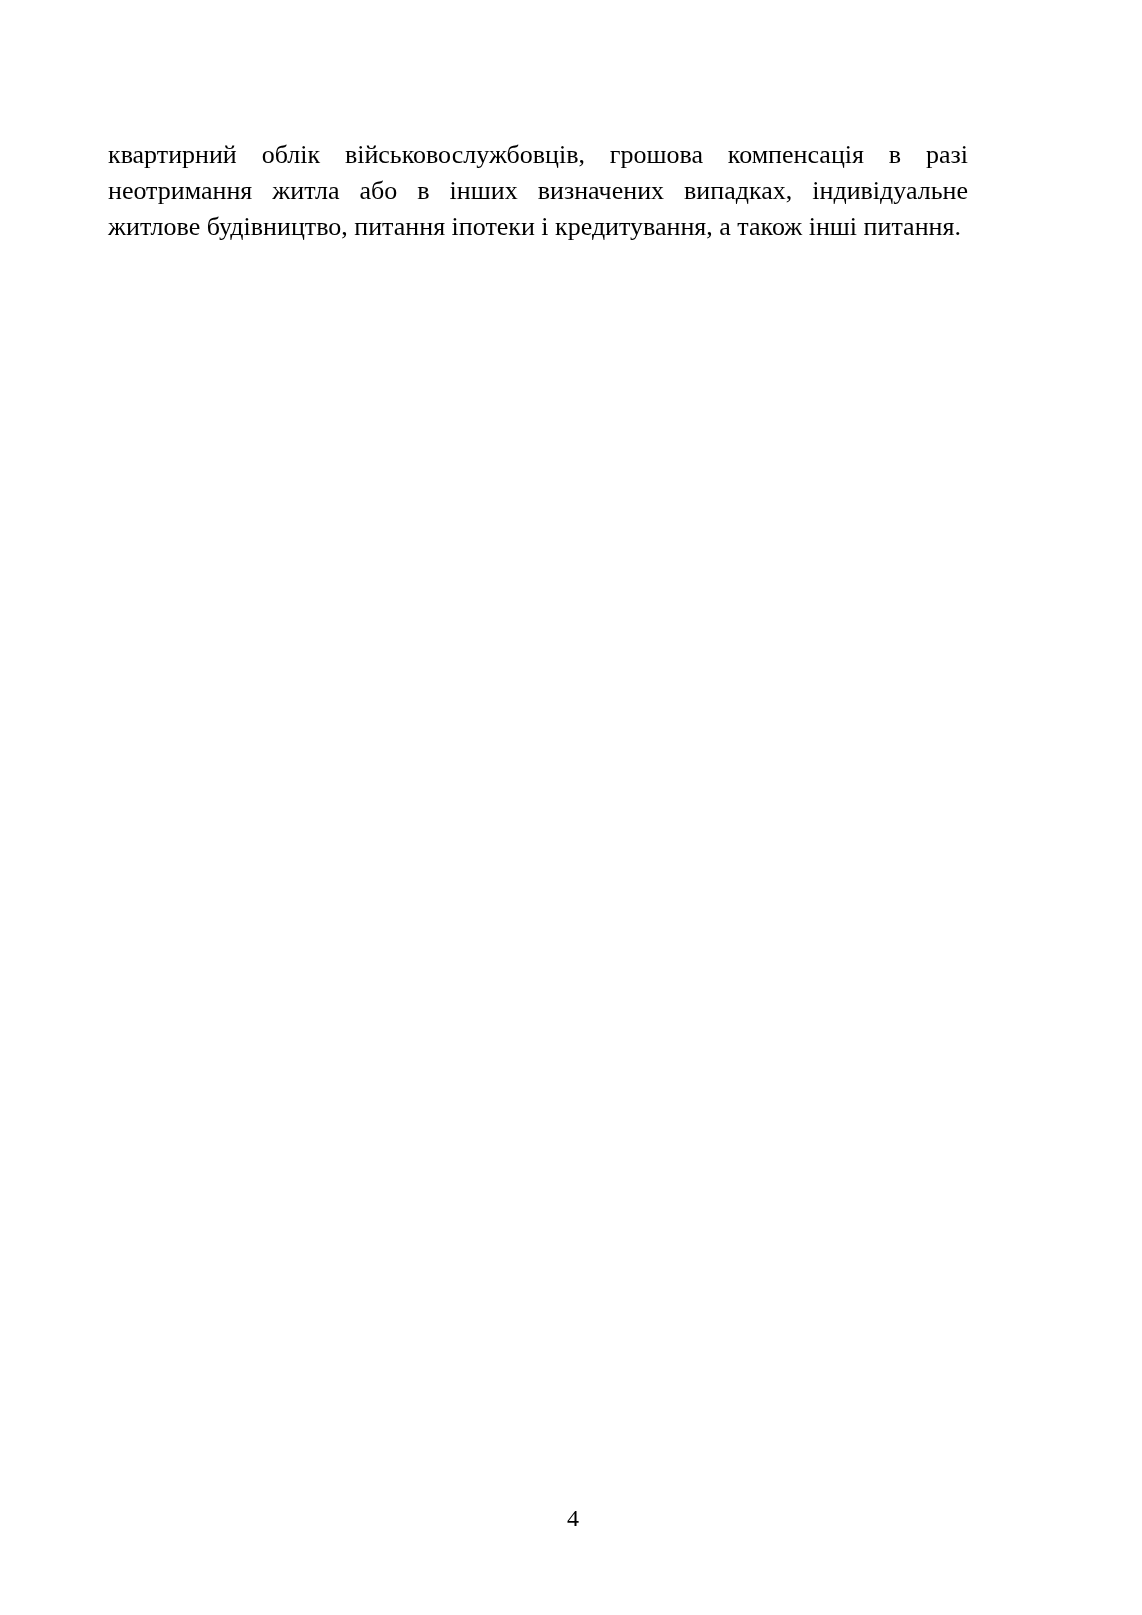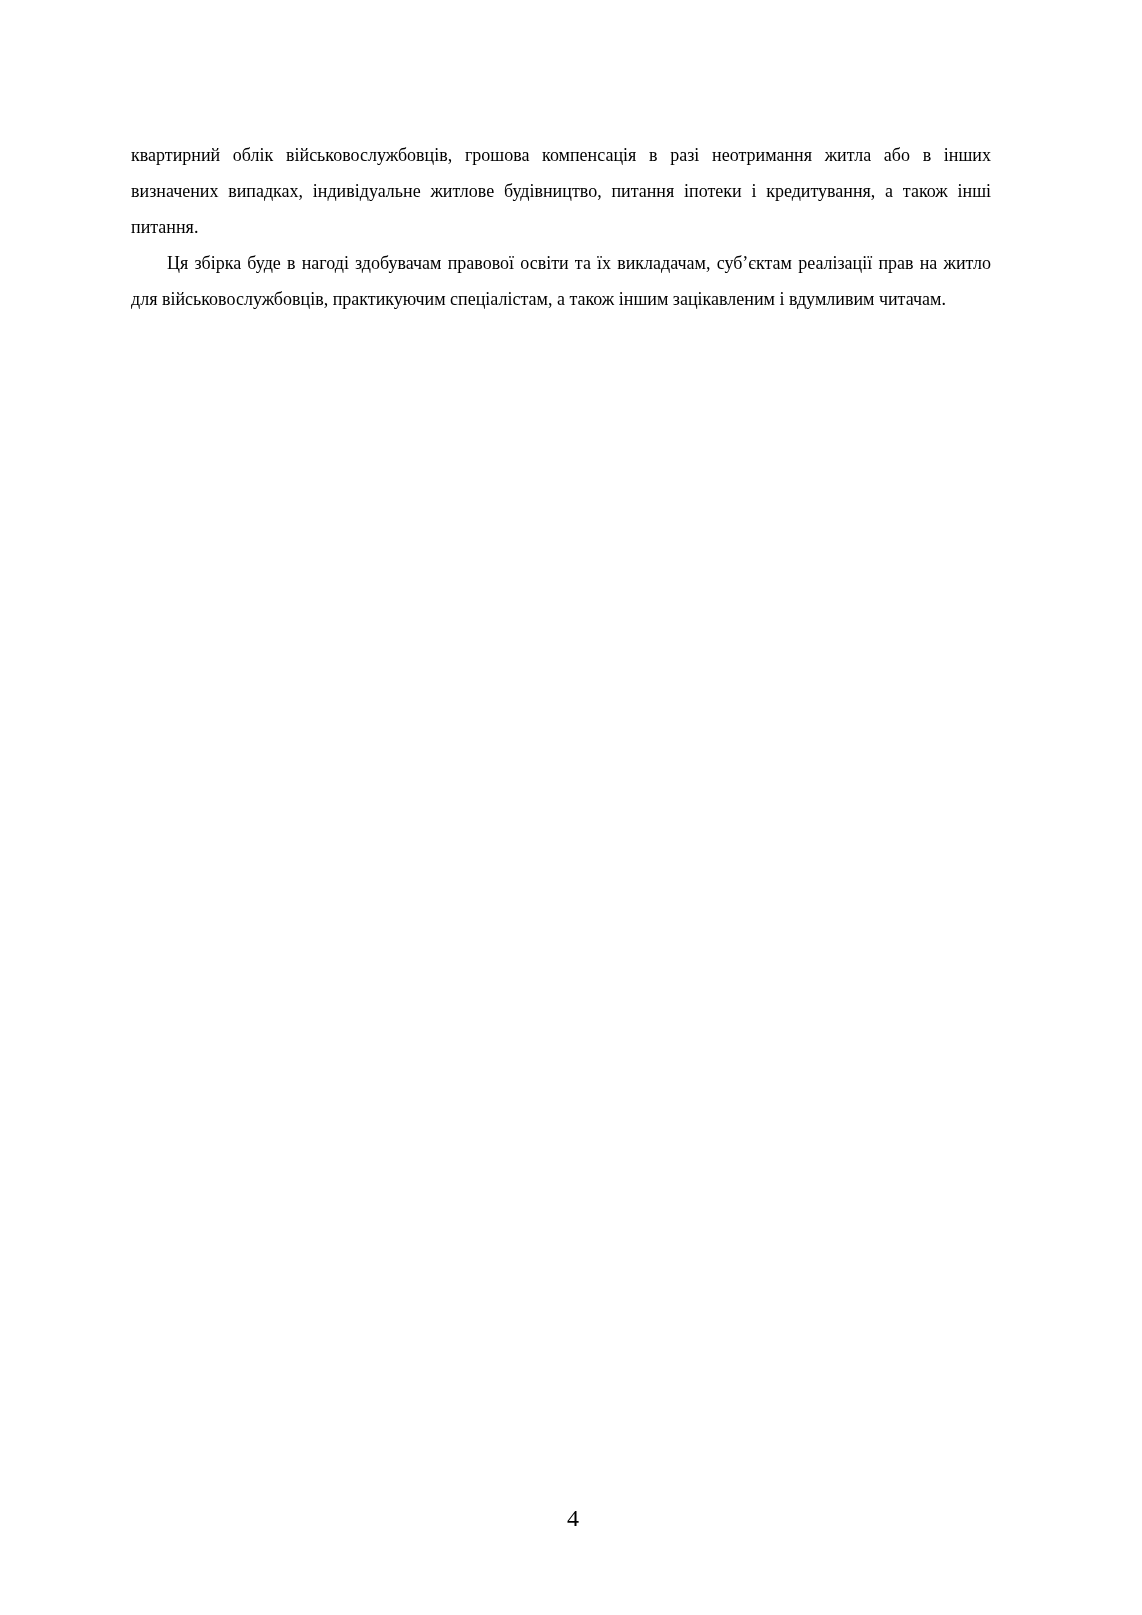--- a/index.html
+++ b/index.html
@@ -16,25 +16,25 @@
     .page {
       position: absolute;
       left: 0;
       top: 0;
       width: 1142px;
       height: 1615px;
       background: #ffffff;
     }
     .text-block {
       position: absolute;
-      left: 131px;
+      left: 108px;
       top: 137px;
       width: 860px;
       font-family: "Liberation Serif", "DejaVu Serif", serif;
-      font-size: 18px;
+      font-size: 26px;
       line-height: 36px;
       color: #000000;
     }
     .para {
       margin: 0;
       text-align: justify;
       text-align-last: left;
     }
     .para.indent {
       text-indent: 36px;
@@ -51,16 +51,15 @@
       padding-left: 4px;
       box-sizing: border-box;
     }
   </style>
 </head>
 <body>
 
 <div class="page">
   <div class="text-block">
     <p class="para">квартирний облік військовослужбовців, грошова компенсація в разі неотримання житла або в інших визначених випадках, індивідуальне житлове будівництво, питання іпотеки і кредитування, а також інші питання.</p>
-    <p class="para indent">Ця збірка буде в нагоді здобувачам правової освіти та їх викладачам, суб’єктам реалізації прав на житло для військовослужбовців, практикуючим спеціалістам, а також іншим зацікавленим і вдумливим читачам.</p>
   </div>
   <div class="page-number">4</div>
 </div>
 
 </body></html>

